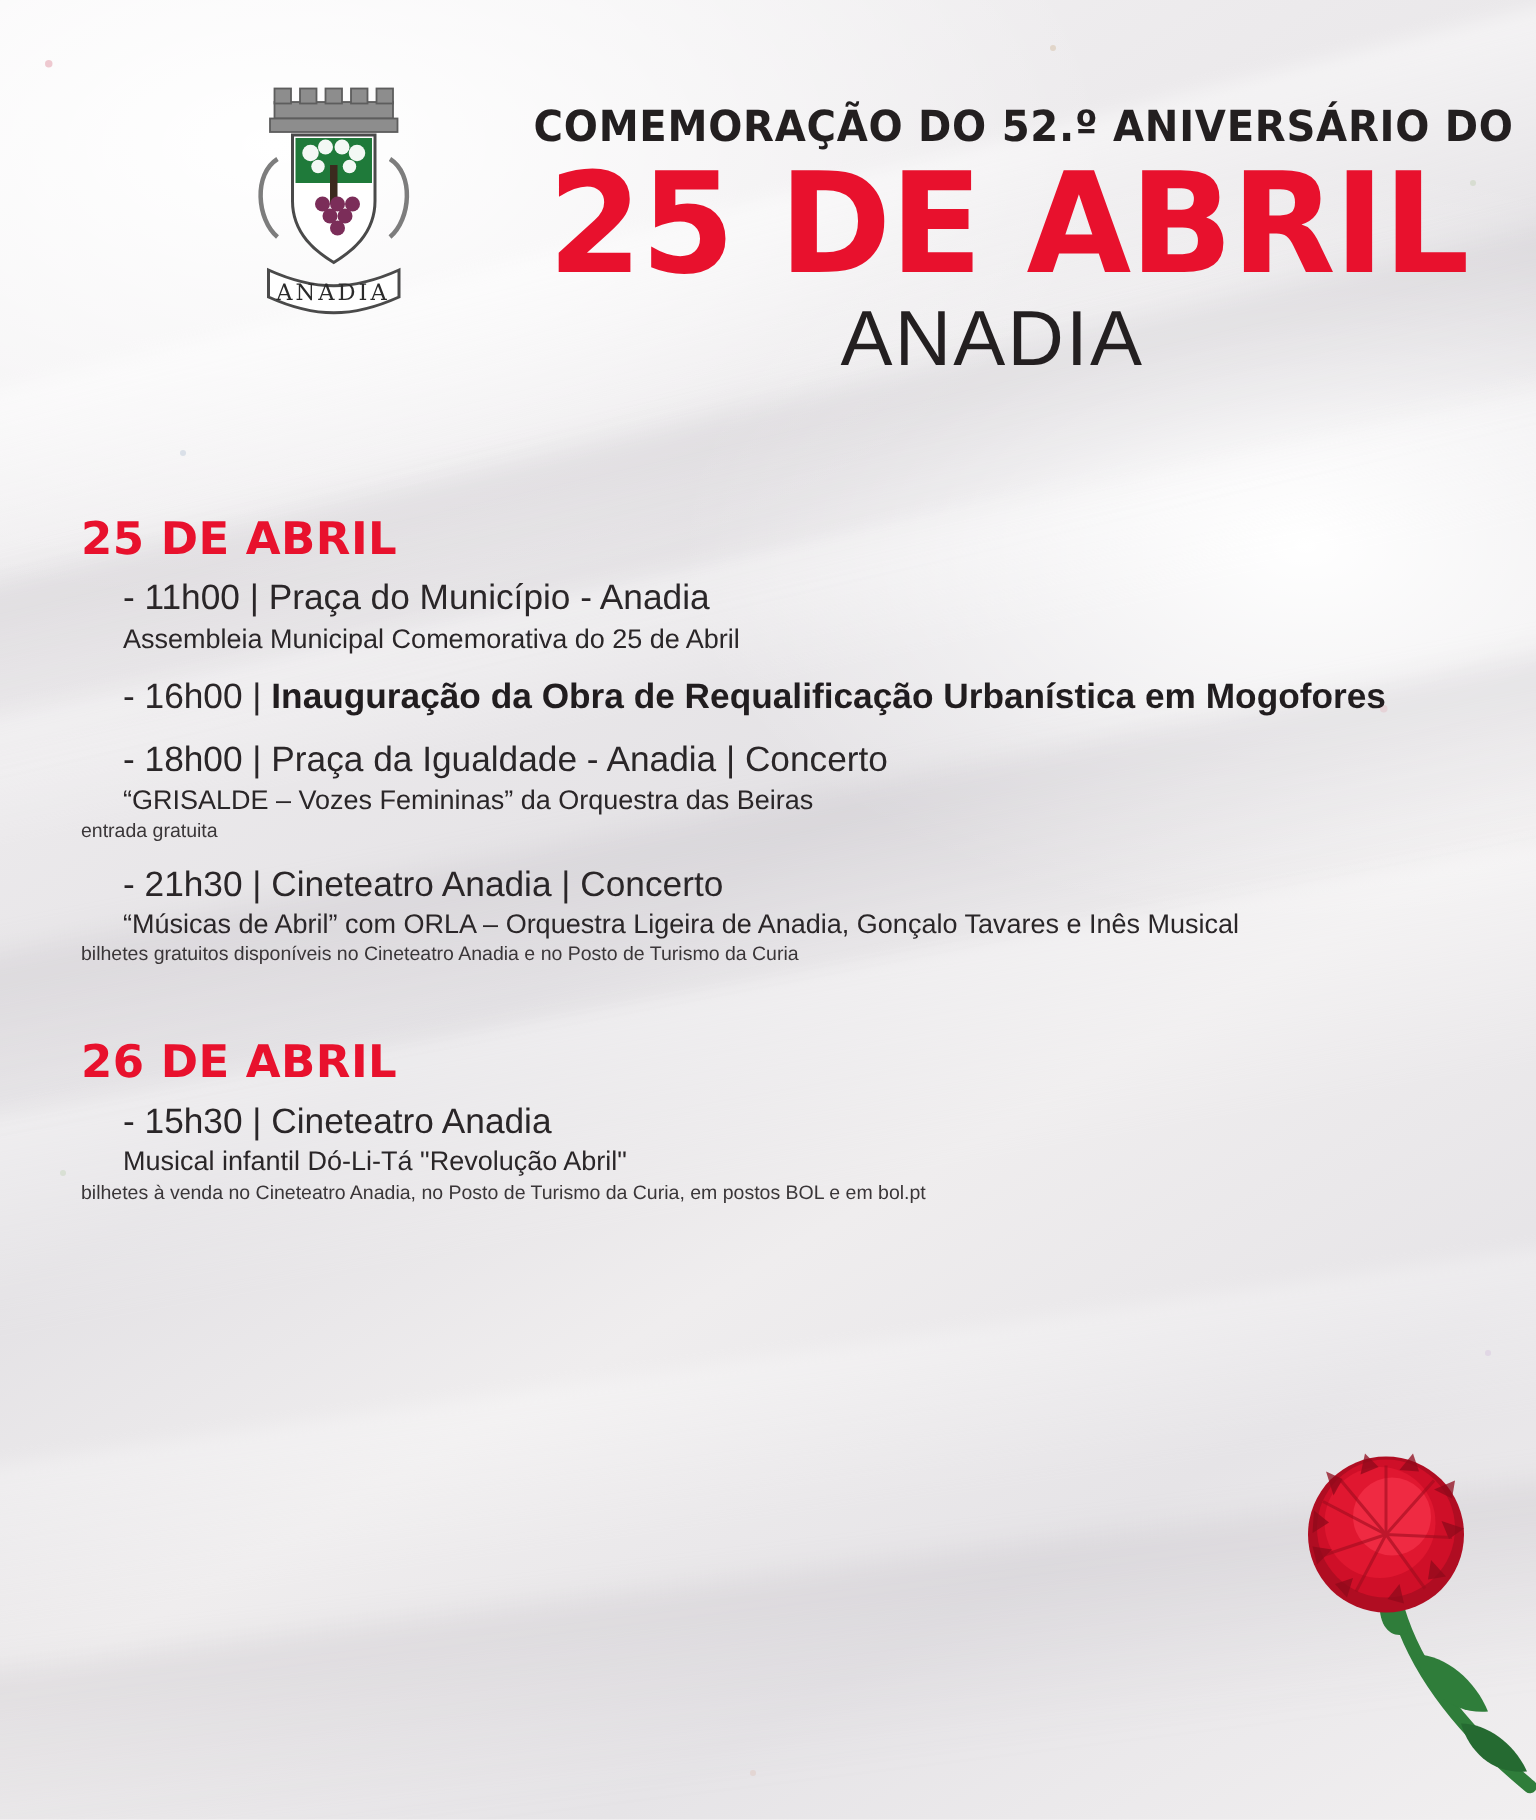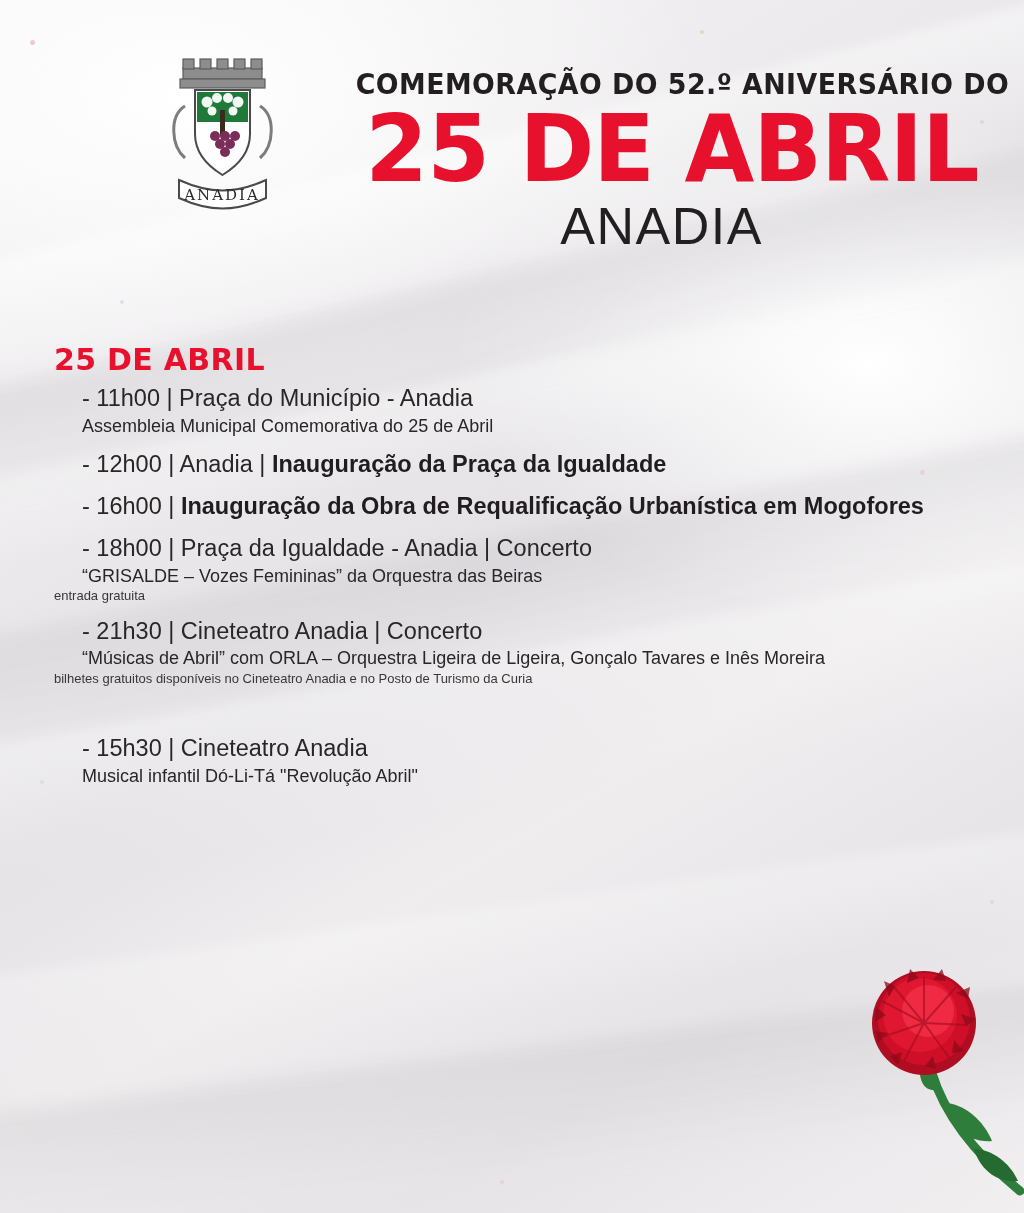--- a/index.html
+++ b/index.html
@@ -238,46 +238,45 @@
   <div class="program">
 
     <div class="day-block">
       <div class="day-head">25 DE ABRIL</div>
 
       <div class="entry">
         <div class="line">- 11h00 | Praça do Município - Anadia</div>
         <div class="line title">Assembleia Municipal Comemorativa do 25 de Abril</div>
       </div>
 
-      <div class="entry">
-        <div class="line"><span>- 12h00 | Anadia | </span><span class="b">Inauguração da Praça da Igualdade</span></div>
-      </div>
 
       <div class="entry">
         <div class="line"><span>- 16h00 | </span><span class="b">Inauguração da Obra de Requalificação Urbanística em Mogofores</span></div>
       </div>
 
       <div class="entry">
         <div class="line">- 18h00 | Praça da Igualdade - Anadia | Concerto</div>
         <div class="line title">“GRISALDE – Vozes Femininas” da Orquestra das Beiras</div>
         <div class="note">entrada gratuita</div>
       </div>
 
       <div class="entry">
         <div class="line">- 21h30 | Cineteatro Anadia | Concerto</div>
-        <div class="line title">“Músicas de Abril” com ORLA – Orquestra Ligeira de Ligeira, Gonçalo Tavares e Inês Moreira</div>
+        <div class="line title">“Músicas de Abril” com ORLA – Orquestra Ligeira de Anadia, Gonçalo Tavares e Inês Musical</div>
         <div class="note">bilhetes gratuitos disponíveis no Cineteatro Anadia e no Posto de Turismo da Curia</div>
       </div>
     </div>
 
     <div class="day-block">
+      <div class="day-head">26 DE ABRIL</div>
 
       <div class="entry">
         <div class="line">- 15h30 | Cineteatro Anadia</div>
         <div class="line title">Musical infantil Dó-Li-Tá "Revolução Abril"</div>
+        <div class="note">bilhetes à venda no Cineteatro Anadia, no Posto de Turismo da Curia, em postos BOL e em bol.pt</div>
       </div>
     </div>
 
   </div>
 
   <div class="carnation">
     <svg viewBox="0 0 200 260" width="200" height="260" aria-hidden="true">
 
       <path d="M108 120 C120 160 150 200 196 238" stroke="#2f7d3a" stroke-width="9" fill="none" stroke-linecap="round"></path>
 

